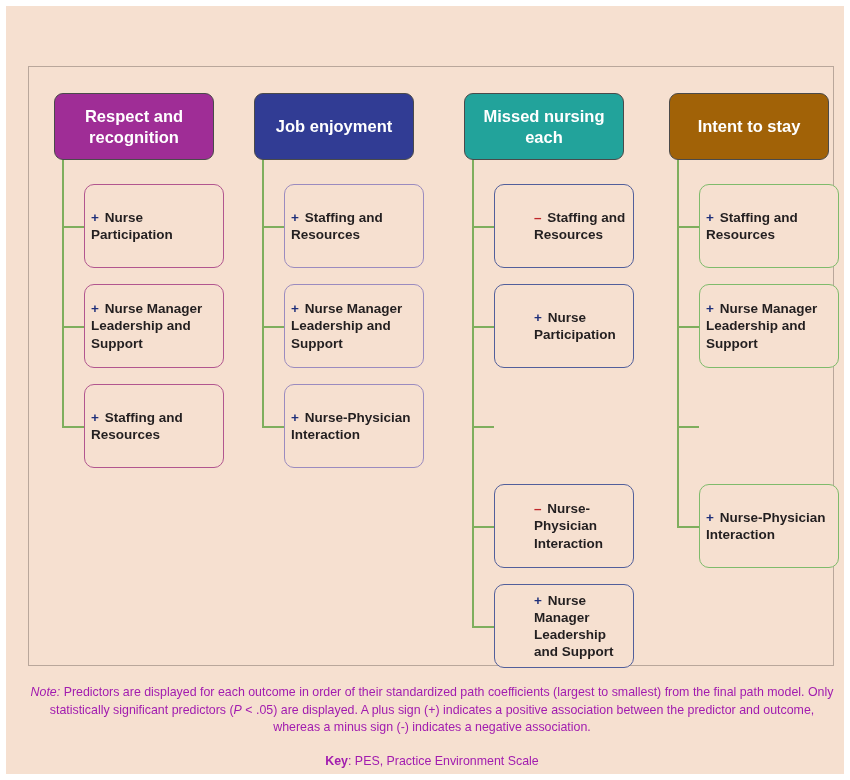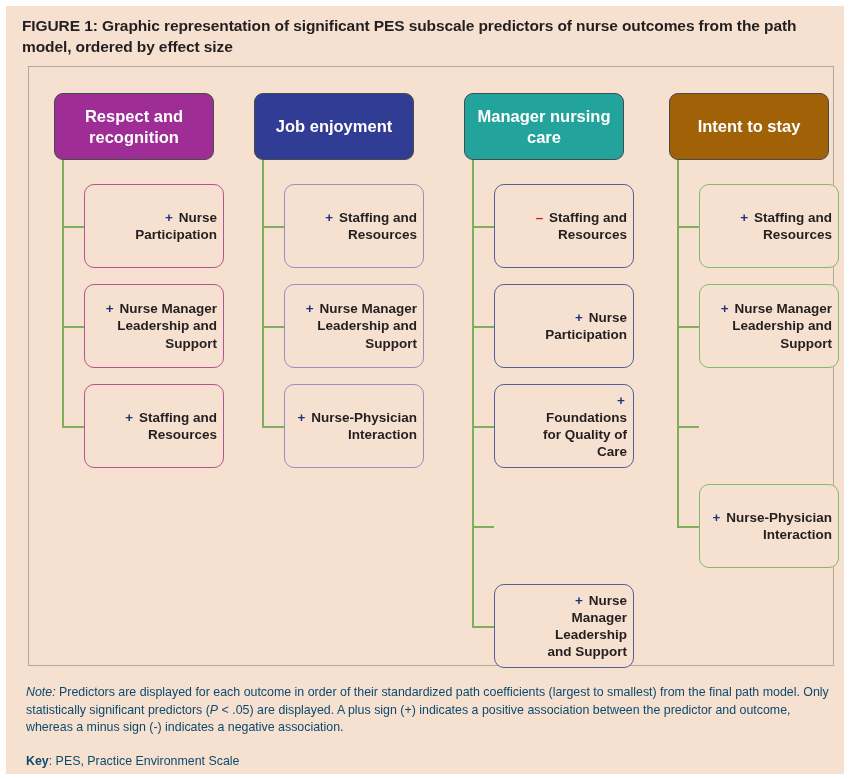--- a/index.html
+++ b/index.html
@@ -116,21 +116,21 @@
   .item-box {
     position: absolute;
     left: 44px;
     width: 140px;
     border-radius: 10px;
     box-sizing: border-box;
     background: #f6e0d0;
     display: flex;
     align-items: center;
     justify-content: center;
-    text-align: right;
+    text-align: left;
     font-size: 13.5px;
     line-height: 1.27;
     color: #231f20;
     font-weight: bold;
     padding: 0 6px;
   }
   .col-0 .item-box { border: 1.4px solid #b2568f; }
   .col-1 .item-box { border: 1.4px solid #9b8bbf; }
   .col-2 .item-box { border: 1.4px solid #525f9b; padding-left: 39px; }
   .col-3 .item-box { border: 1.4px solid #7fbb6b; }
@@ -143,37 +143,34 @@
   .sign.minus { color: #c0262b; }
 
   
   .notes {
     position: absolute;
     left: 20px;
     top: 678px;
     width: 812px;
     font-size: 12.4px;
     line-height: 1.42;
-    color: #0c4a6e;
+    color: #a21caf;
+    text-align: center;
   }
   .notes .note-body { margin: 0; }
   .notes .note-lead { font-style: italic; }
   .notes .key-line { margin: 16px 0 0 0; }
   .notes .key-lead { font-weight: bold; }
   .notes .ital { font-style: italic; }
 </style>
 </head>
 <body>
 
 <div id="figure-root">
 
-  <div class="figure-title">
-    <span class="label">FIGURE 1:</span>
-    <span class="caption">Graphic representation of significant PES subscale predictors of nurse outcomes from the path model, ordered by effect size</span>
-  </div>
 
   <div class="diagram-frame"></div>
 
   <div class="columns" id="columns">
       <div class="column col-0">
         <div class="col-header">Respect and recognition</div>
         <div class="item-box" style="top: 118px; height: 84px;">
           <span><span class="sign plus">+</span> <span>Nurse Participation</span></span>
         </div>
         <div class="stub" style="top: 160px;"></div>
@@ -197,33 +194,33 @@
           <span><span class="sign plus">+</span> <span>Nurse Manager Leadership and Support</span></span>
         </div>
         <div class="stub" style="top: 260px;"></div>
         <div class="item-box" style="top: 318px; height: 84px;">
           <span><span class="sign plus">+</span> <span>Nurse-Physician Interaction</span></span>
         </div>
         <div class="stub" style="top: 360px;"></div>
         <div class="trunk" style="top: 94px; height: 266px;"></div>
       </div>
       <div class="column col-2">
-        <div class="col-header">Manager nursing care</div>
+        <div class="col-header">Missed nursing each</div>
         <div class="item-box" style="top: 118px; height: 84px;">
           <span><span class="sign minus">–</span> <span>Staffing and Resources</span></span>
         </div>
         <div class="stub" style="top: 160px;"></div>
         <div class="item-box" style="top: 218px; height: 84px;">
           <span><span class="sign plus">+</span> <span>Nurse Participation</span></span>
         </div>
         <div class="stub" style="top: 260px;"></div>
-        <div class="item-box" style="top: 318px; height: 84px;">
-          <span><span class="sign plus">+</span> <span>Foundations for Quality of Care</span></span>
-        </div>
-        <div class="stub" style="top: 360px;"></div>
+        <div class="stub" style="top: 360px;"></div>
+        <div class="item-box" style="top: 418px; height: 84px;">
+          <span><span class="sign minus">–</span> <span>Nurse-Physician Interaction</span></span>
+        </div>
         <div class="stub" style="top: 460px;"></div>
         <div class="item-box" style="top: 518px; height: 84px;">
           <span><span class="sign plus">+</span> <span>Nurse Manager Leadership and Support</span></span>
         </div>
         <div class="stub" style="top: 560px;"></div>
         <div class="trunk" style="top: 94px; height: 466px;"></div>
       </div>
       <div class="column col-3">
         <div class="col-header">Intent to stay</div>
         <div class="item-box" style="top: 118px; height: 84px;">

